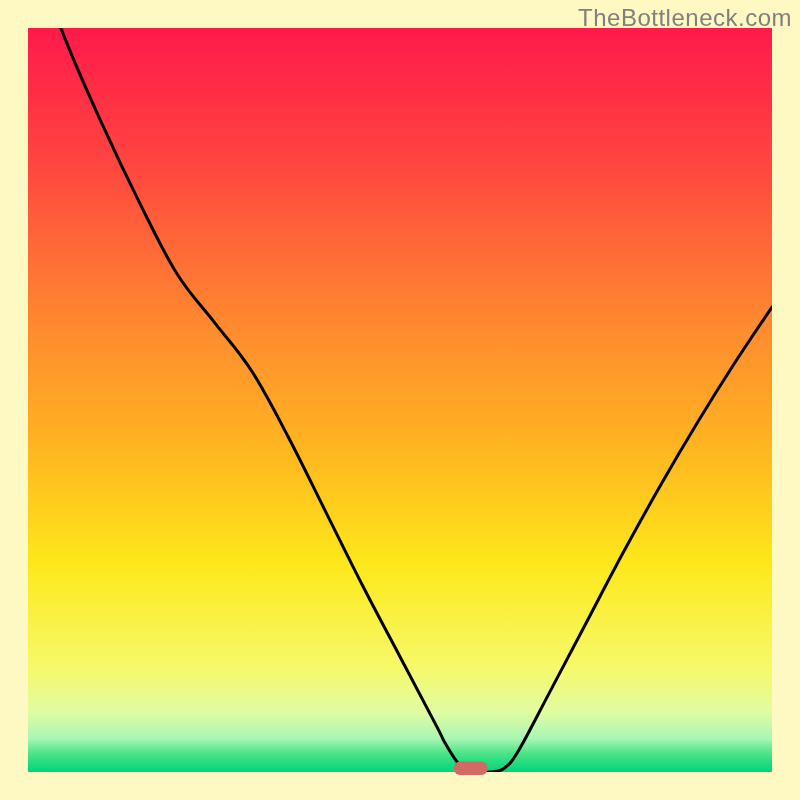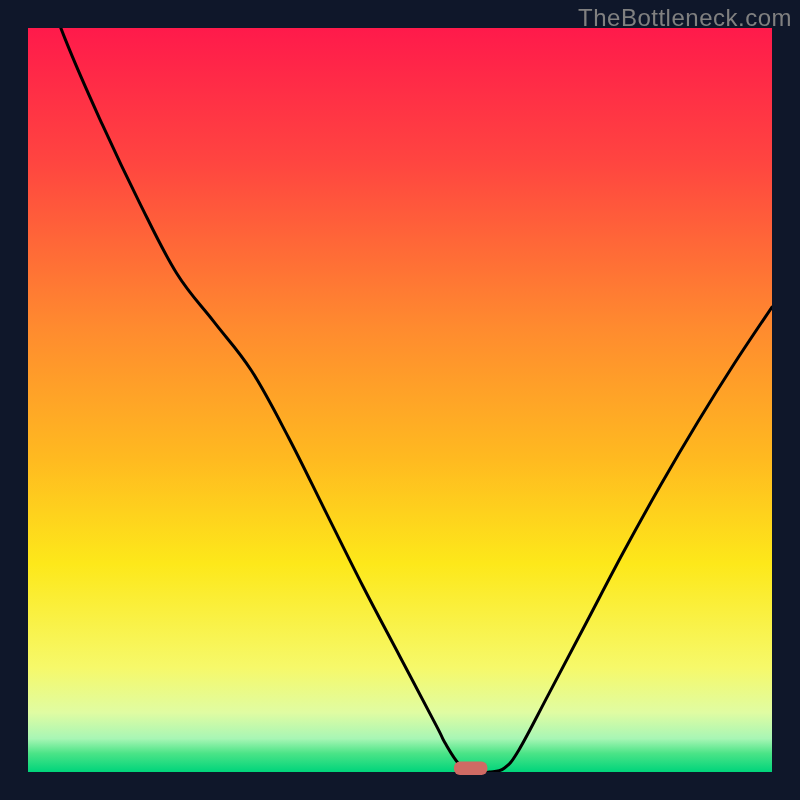--- a/index.html
+++ b/index.html
@@ -8,21 +8,21 @@
     width: 800px;
     height: 800px;
     overflow: hidden;
     background: #000;
     font-family: Arial, Helvetica, sans-serif;
   }
   .frame {
     position: relative;
     width: 800px;
     height: 800px;
-    background: #0f172a;
+    background: #fef9c3;
   }
   .watermark {
     position: absolute;
     top: 4px;
     right: 8px;
     color: #808080;
     font-size: 24px;
     font-weight: 500;
     z-index: 10;
     letter-spacing: 0.5px;

